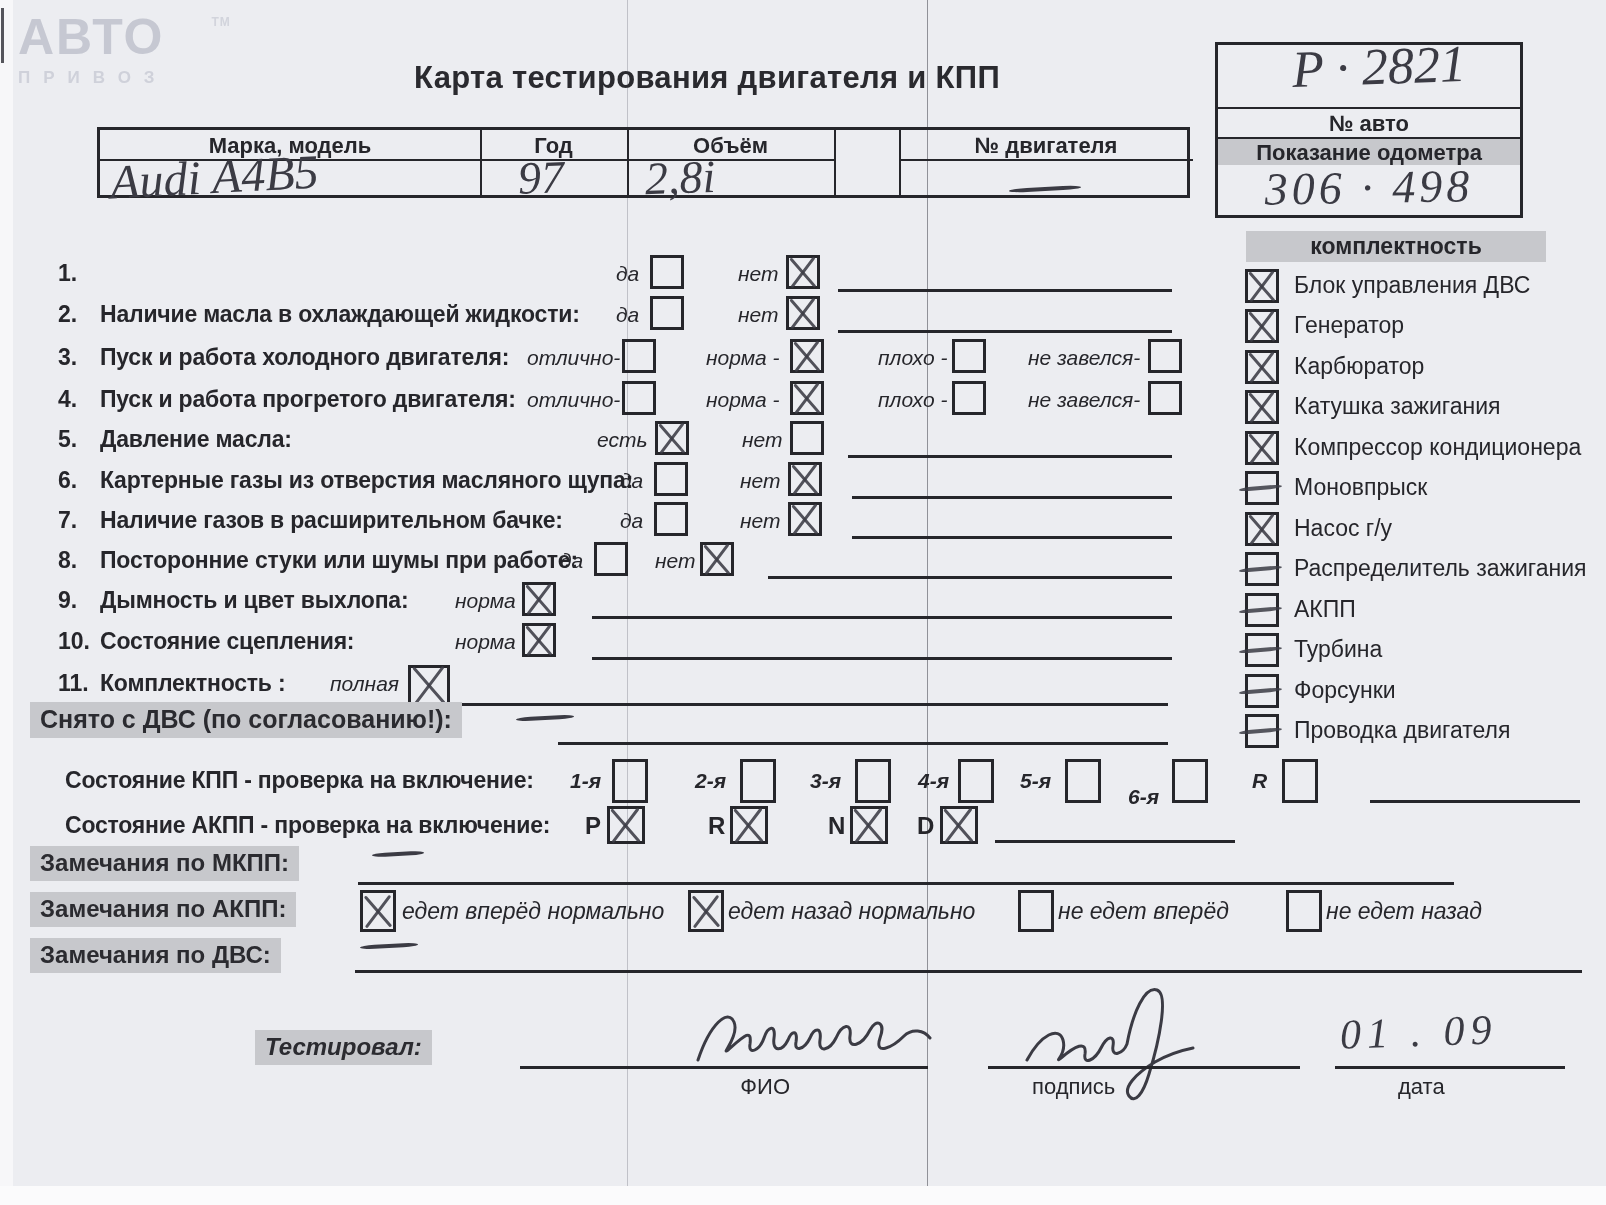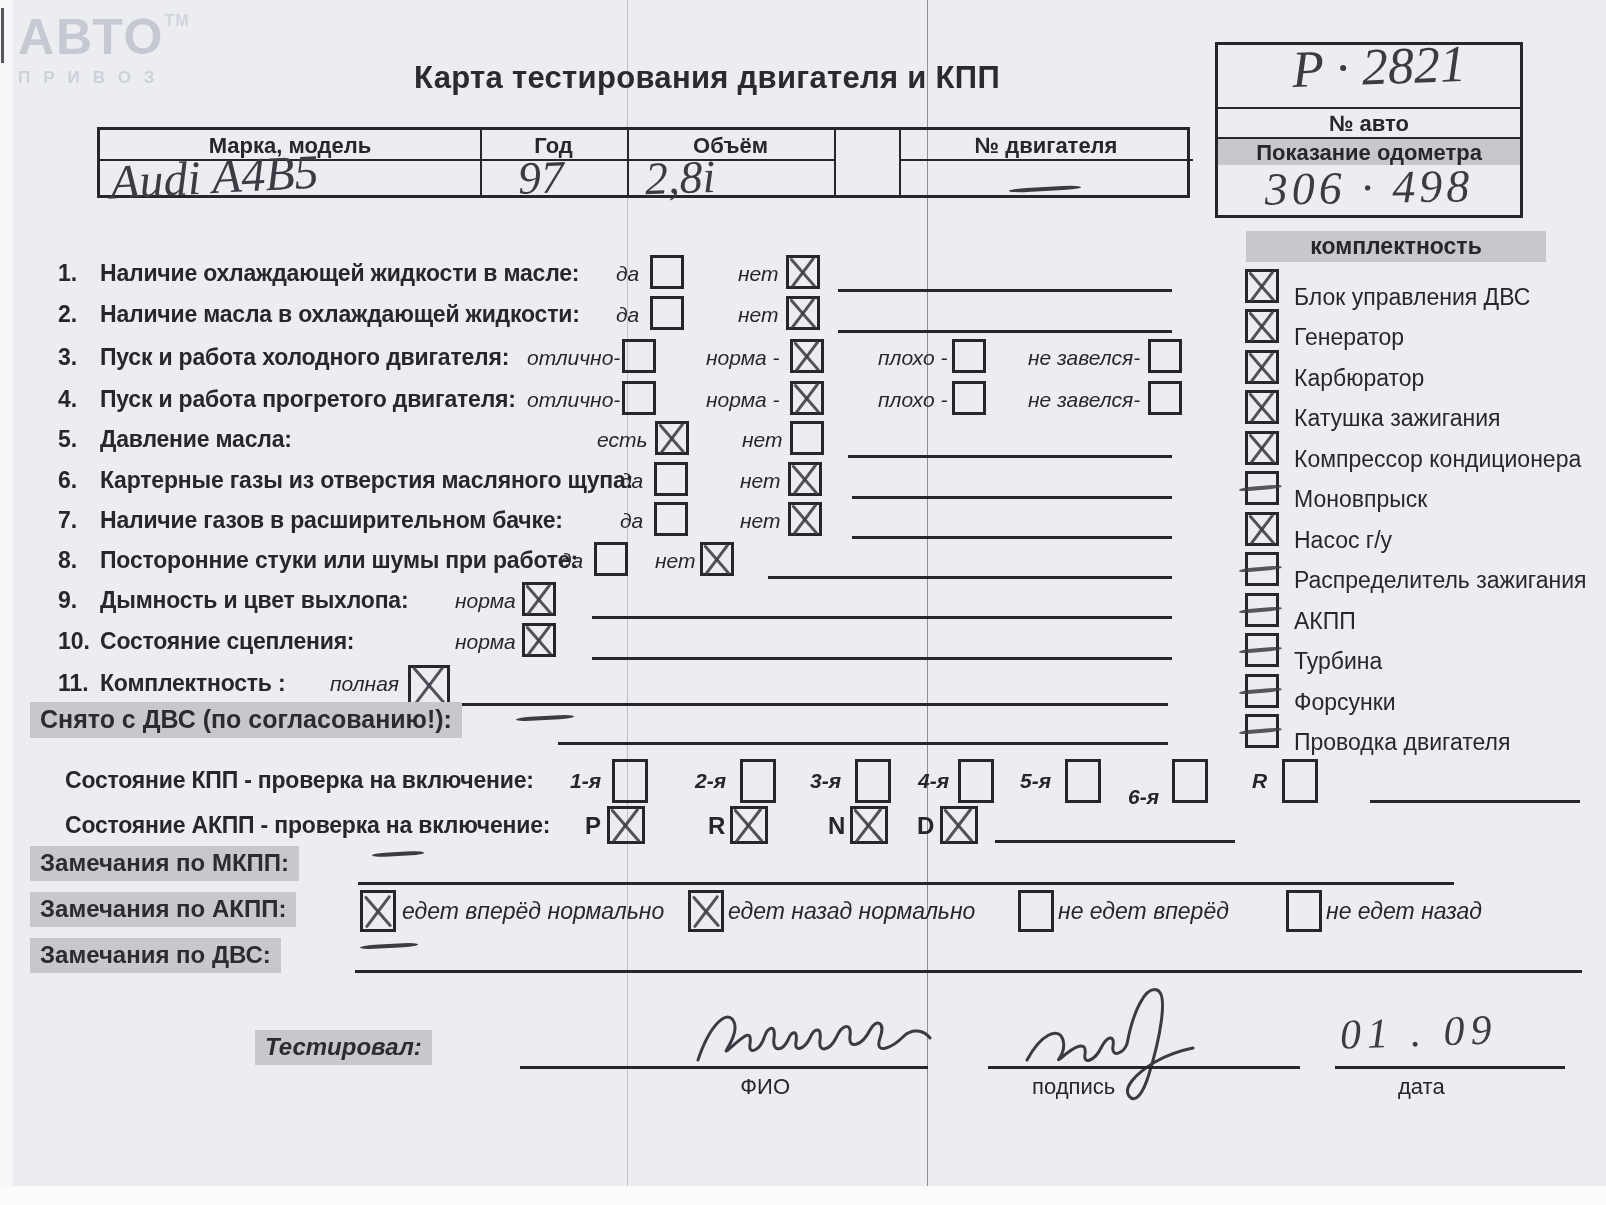--- a/index.html
+++ b/index.html
@@ -14,21 +14,21 @@
   
   .edge-left{position:absolute;left:0;top:0;width:13px;height:1205px;background:#f7f7f9;}
   .edge-bottom{position:absolute;left:0;top:1186px;width:1606px;height:19px;background:#fbfbfc;}
   .edge-tick{position:absolute;left:1px;top:8px;width:3px;height:55px;background:#55555c;}
   .fold{position:absolute;top:0;width:1px;height:1186px;}
   .fold.a{left:627px;background:rgba(120,122,134,.38);}
   .fold.b{left:927px;background:rgba(70,70,78,.55);}
   
   .logo{position:absolute;left:18px;top:12px;color:#c6c8d2;}
   .logo .big{font-size:50px;font-weight:900;letter-spacing:2px;line-height:1;}
-  .logo .tm{font-size:16px;font-weight:700;vertical-align:28px;letter-spacing:1px;color:#d2d4dc;}
+  .logo .tm{font-size:12px;font-weight:700;vertical-align:28px;letter-spacing:1px;color:#d2d4dc;margin-left:47px;}
   .logo .sub{font-size:17px;font-weight:700;letter-spacing:13px;color:#cfd1da;margin-top:6px;}
   
   .title{position:absolute;left:300px;top:60px;width:700px;text-align:right;
          font-size:31px;font-weight:bold;letter-spacing:.3px;color:#2a2a2f;}
   
   .idbox{position:absolute;left:1215px;top:42px;width:308px;height:176px;border:3px solid var(--ink);box-sizing:border-box;}
   .idbox .r1{position:absolute;left:0;top:0;width:100%;height:62px;}
   .idbox .r2{position:absolute;left:0;top:62px;width:100%;height:30px;border-top:2px solid var(--ink);
              box-sizing:border-box;text-align:center;font-size:22px;font-weight:bold;padding-top:2px;}
   .idbox .r3{position:absolute;left:0;top:92px;width:100%;height:28px;background:var(--gray);
@@ -63,21 +63,21 @@
   .uline{position:absolute;bottom:2px;height:0;border-bottom:3px solid var(--ink);}
   
   .gbar{position:absolute;background:var(--gray);color:#2b2b30;font-weight:bold;white-space:nowrap;
         padding:3px 10px 4px 10px;font-size:24px;}
   .gbar.it{font-style:italic;}
   
   .cmp-h{position:absolute;left:1246px;top:231px;width:300px;height:31px;background:var(--gray);
          text-align:center;font-size:23px;font-weight:bold;padding-top:2px;box-sizing:border-box;}
   .citem{position:absolute;left:0;width:1606px;height:38px;}
   .citem .cb{left:1245px;}
-  .citem .clbl{position:absolute;left:1294px;top:16px;font-size:23px;white-space:nowrap;}
+  .citem .clbl{position:absolute;left:1294px;top:4px;font-size:23px;white-space:nowrap;}
   
   .fline{position:absolute;top:1066px;border-bottom:3px solid var(--ink);height:0;}
   .fsmall{position:absolute;top:1074px;font-size:22px;}
   .sig{position:absolute;}
   .hw-date{position:absolute;left:1340px;top:1008px;font-size:42px;letter-spacing:6px;transform:rotate(-2deg);}
 </style>
 </head>
 <body>
 
 <div id="page">
@@ -123,21 +123,20 @@
     <div class="vcell" style="left:527px;width:207px;">
       <span class="hand" style="position:absolute;left:18px;top:-10px;font-size:46px;transform:rotate(-2deg);">2,8i</span>
     </div>
     <div class="vcell" style="left:799px;width:294px;">
       <span class="hand-dash" style="left:110px;top:26px;width:72px;"></span>
     </div>
   </div>
 
   <div class="row" style="top:254px">
     <span class="num">1.</span>
-    <span class="lbl">Наличие охлаждающей жидкости в масле:</span>
     <span class="opt" style="left:616px">да</span>
     <span class="cb" style="left:650px">
         <i class="mk mark-none"></i>
       </span>
     <span class="opt" style="left:738px">нет</span>
     <span class="cb" style="left:786px">
         <i class="mk mark-x"></i>
       </span>
     <span class="uline" style="left:838px;width:334px"></span>
   </div>

